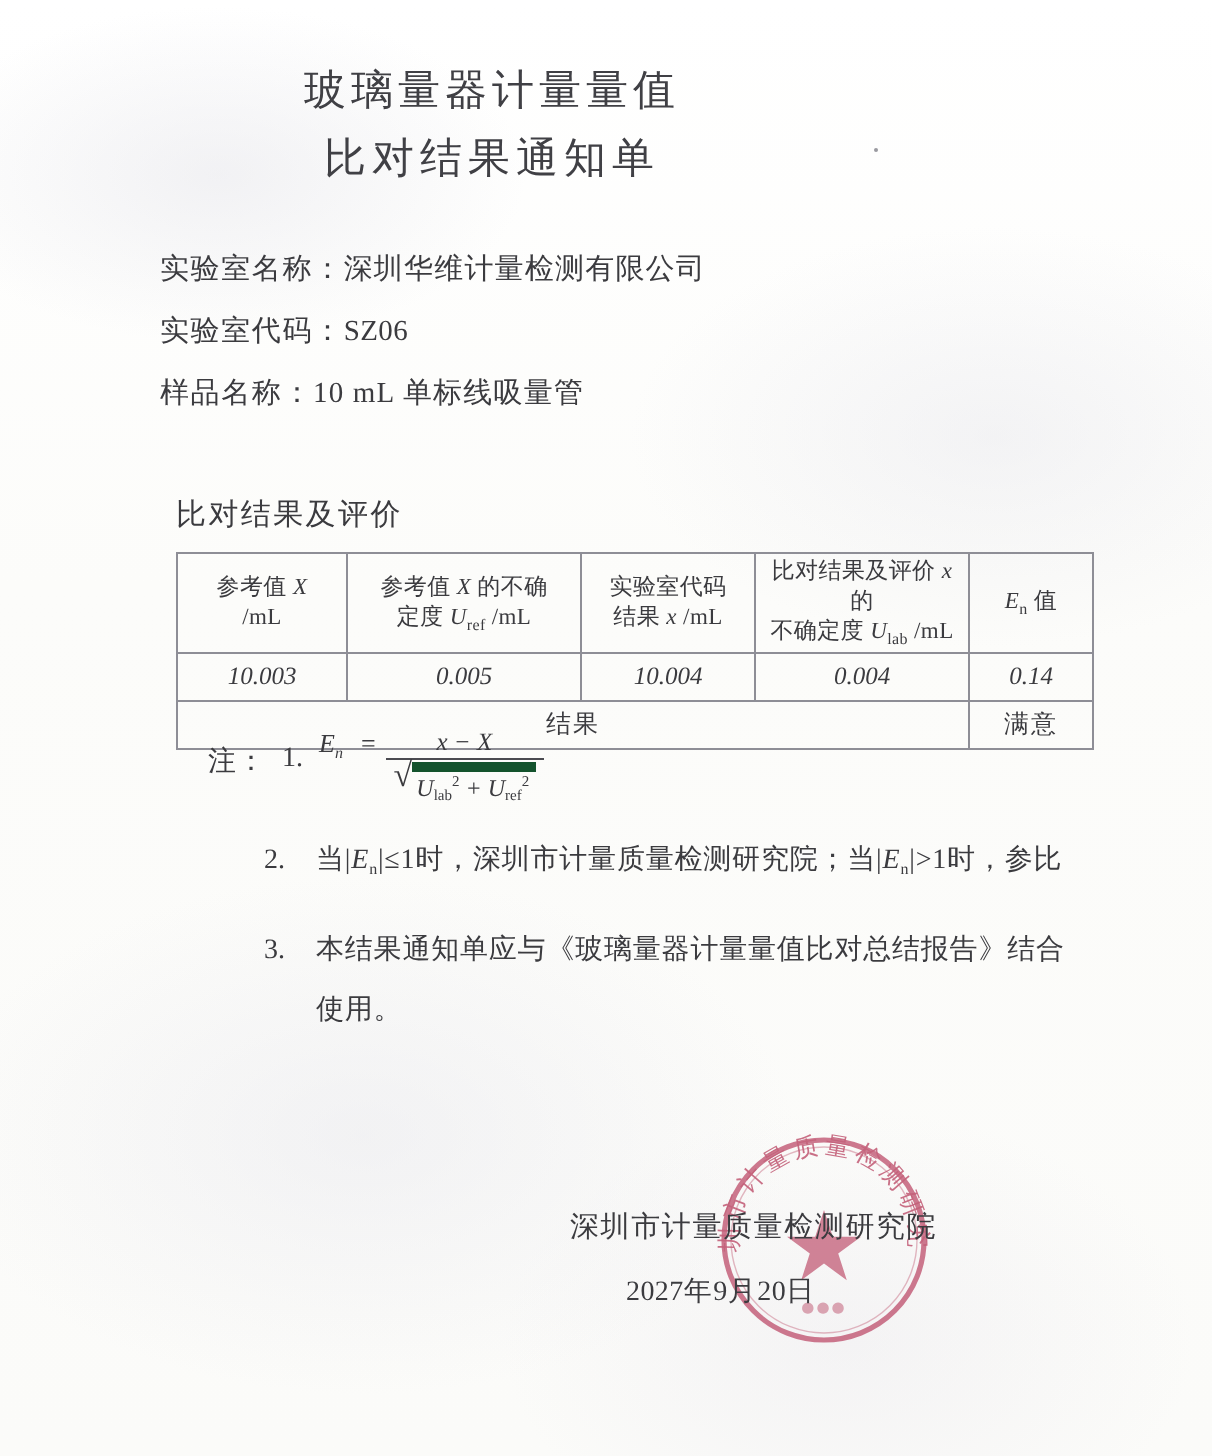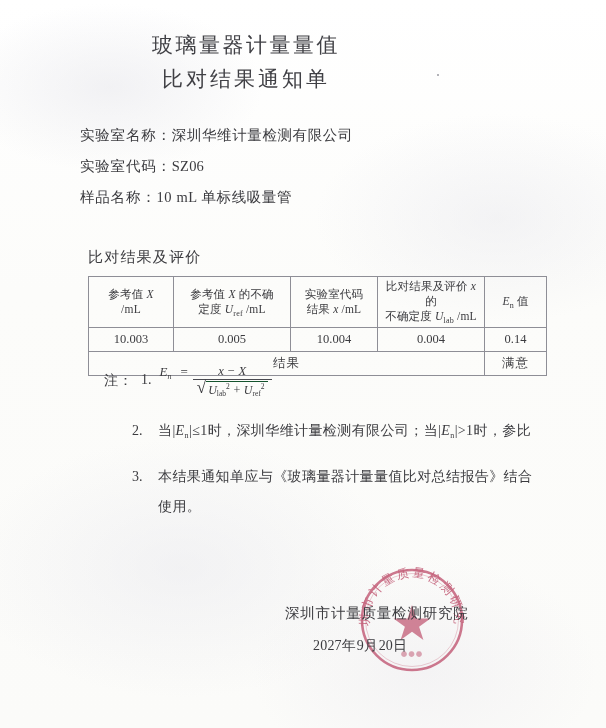--- a/index.html
+++ b/index.html
@@ -109,20 +109,21 @@
     font-size: 11.5px;
     line-height: 15px;
     height: 38px;
     padding: 2px 3px;
     letter-spacing: 0.2px;
   }
   .result-table td.val {
     font-size: 12.5px;
     height: 23px;
     font-family: "Liberation Serif", serif;
+    font-style: italic;
   }
   .result-table td.res {
     font-size: 12.5px;
     height: 23px;
     letter-spacing: 1px;
   }
   .c1 { width: 78px; }
   .c2 { width: 110px; }
   .c3 { width: 80px; }
   .c4 { width: 100px; }
@@ -189,21 +190,21 @@
     align-items: flex-start;
   }
   .sqrt-sign {
     font-size: 17px;
     line-height: 12px;
     padding-right: 0px;
     position: relative;
     top: 1px;
   }
   .sqrt-body {
-    border-top: 1px solid #14532d;
+    border-top: 5px solid #14532d;
     padding: 1px 3px 0 2px;
     font-style: italic;
   }
   .sqrt-body sup {
     font-size: 7.5px;
     vertical-align: super;
     font-style: normal;
   }
   .sqrt-body sub {
     font-size: 7.5px;
@@ -349,21 +350,21 @@
             <span class="sqrt-sign">√</span>
             <span class="sqrt-body"><span>U</span><sub>lab</sub><sup>2</sup> <span>+</span> <span>U</span><sub>ref</sub><sup>2</sup></span>
           </span>
         </span>
       </span>
     </div>
 
     <div class="note-item note-2">
       <span class="num">2.</span>
       <span class="body">
-        <span>当|</span><span class="abs-en"><span class="ital">E</span><sub>n</sub></span><span>|≤1时，深圳华维计量检测有限公司；当|</span><span class="abs-en"><span class="ital">E</span><sub>n</sub></span><span>|&gt;1时，参比</span>
+        <span>当|</span><span class="abs-en"><span class="ital">E</span><sub>n</sub></span><span>|≤1时，深圳市计量质量检测研究院；当|</span><span class="abs-en"><span class="ital">E</span><sub>n</sub></span><span>|&gt;1时，参比</span>
         <br>
       </span>
     </div>
 
     <div class="note-item note-3">
       <span class="num">3.</span>
       <span class="body">
         <span>本结果通知单应与《玻璃量器计量量值比对总结报告》结合</span>
         <br>
         <span>使用。</span>

